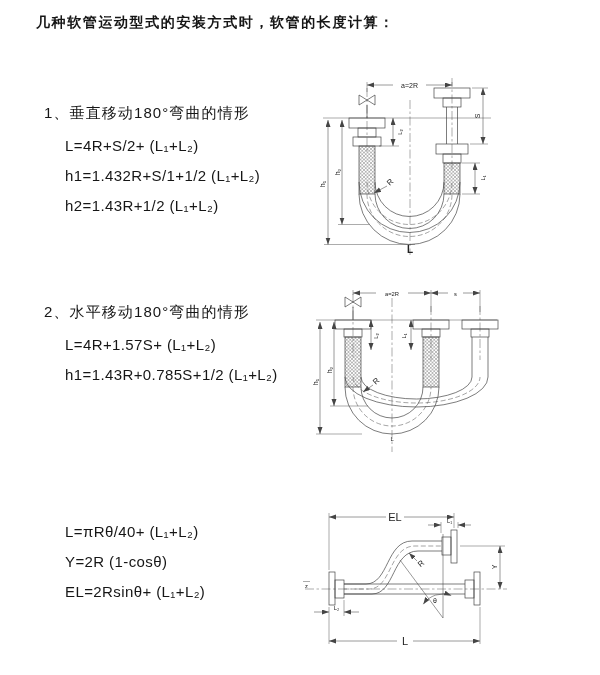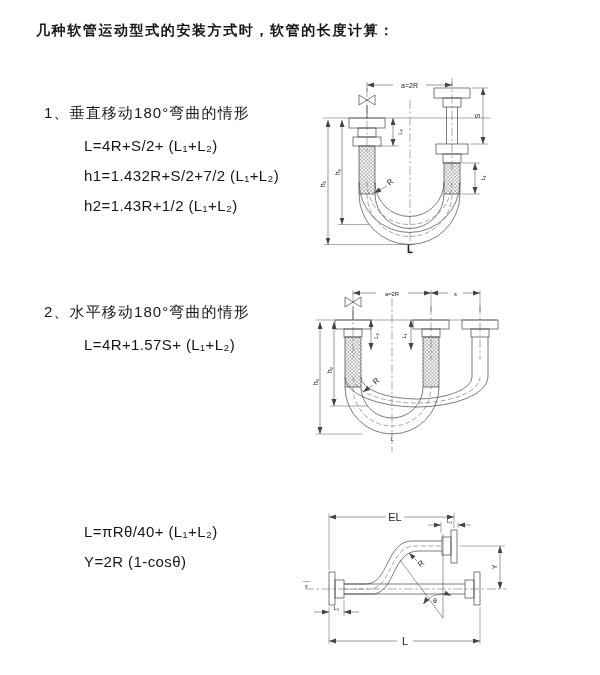--- a/index.html
+++ b/index.html
@@ -1,21 +1,21 @@
 <!DOCTYPE html>
 <html><head>
 <meta charset="utf-8">
 <style>
   html,body{margin:0;padding:0}
   body{width:600px;height:675px;background:#ffffff;position:relative;overflow:hidden;
        font-family:"Liberation Sans","DejaVu Sans",sans-serif;color:#161616}
-  .title{position:absolute;left:36px;top:22px;font-size:14px;font-weight:bold;letter-spacing:1.6px}
+  .title{position:absolute;left:36px;top:14px;font-size:14px;font-weight:bold;letter-spacing:1.6px}
   .section{position:absolute;left:44px}
   .heading{font-size:15px;font-weight:normal;letter-spacing:1.1px;margin:0 0 8px 0}
-  .formula{font-size:15px;line-height:30px;margin-left:40px;letter-spacing:.4px;white-space:pre}
+  .formula{font-size:15px;line-height:30px;margin-left:21px;letter-spacing:.4px;white-space:pre}
   .diag{position:absolute}
   
   .ln{stroke:#454545;stroke-width:.7;fill:none}
   .thn{stroke:#454545;stroke-width:.45;fill:none}
   .dim{stroke:#454545;stroke-width:.55;fill:none}
   .cl{stroke:#5a5a5a;stroke-width:.5;fill:none;stroke-dasharray:9 2.5 2.5 2.5}
   .hd{stroke:#5a5a5a;stroke-width:.55;fill:none;stroke-dasharray:5 2.5}
   .hz{fill:url(#hatch);stroke:#454545;stroke-width:.7}
   svg text{fill:#222;font-family:"Liberation Sans","DejaVu Sans",sans-serif}
   .dl{font-size:7px}
@@ -25,32 +25,34 @@
   .dlL{font-size:11px}
 </style>
 </head>
 <body>
 
 <div class="title">几种软管运动型式的安装方式时，软管的长度计算：</div>
 
 <div class="section" style="top:104px">
   <div class="heading">1、垂直移动180°弯曲的情形</div>
   <div class="formula">L=4R+S/2+ (L₁+L₂)</div>
-  <div class="formula">h1=1.432R+S/2+7/2 (L₁+L₂)</div>
+  <div class="formula">h1=1.432R+S/1+1/2 (L₁+L₂)</div>
   <div class="formula">h2=1.43R+1/2 (L₁+L₂)</div>
 </div>
 
 <div class="section" style="top:303px">
   <div class="heading">2、水平移动180°弯曲的情形</div>
   <div class="formula">L=4R+1.57S+ (L₁+L₂)</div>
+  <div class="formula">h1=1.43R+0.785S+1/2 (L₁+L₂)</div>
 </div>
 
 <div class="section" style="top:517px">
   <div class="formula">L=πRθ/40+ (L₁+L₂)</div>
   <div class="formula">Y=2R (1-cosθ)</div>
+  <div class="formula">EL=2Rsinθ+ (L₁+L₂)</div>
 </div>
 
 <svg class="diag" style="left:315px;top:72px" width="270" height="190" viewBox="0 0 270 190">
   <defs>
     <pattern id="hatch" width="3.5" height="3.5" patternUnits="userSpaceOnUse">
       <path d="M0,3.5 L3.5,0 M0,0 L3.5,3.5" stroke="#6a6a6a" stroke-width="0.45"></path>
     </pattern>
     <marker id="ar" markerUnits="userSpaceOnUse" markerWidth="8" markerHeight="6" refX="7" refY="2.5" orient="auto-start-reverse">
       <path d="M0,0 L7,2.5 L0,5 Z" fill="#454545"></path>
     </marker>

